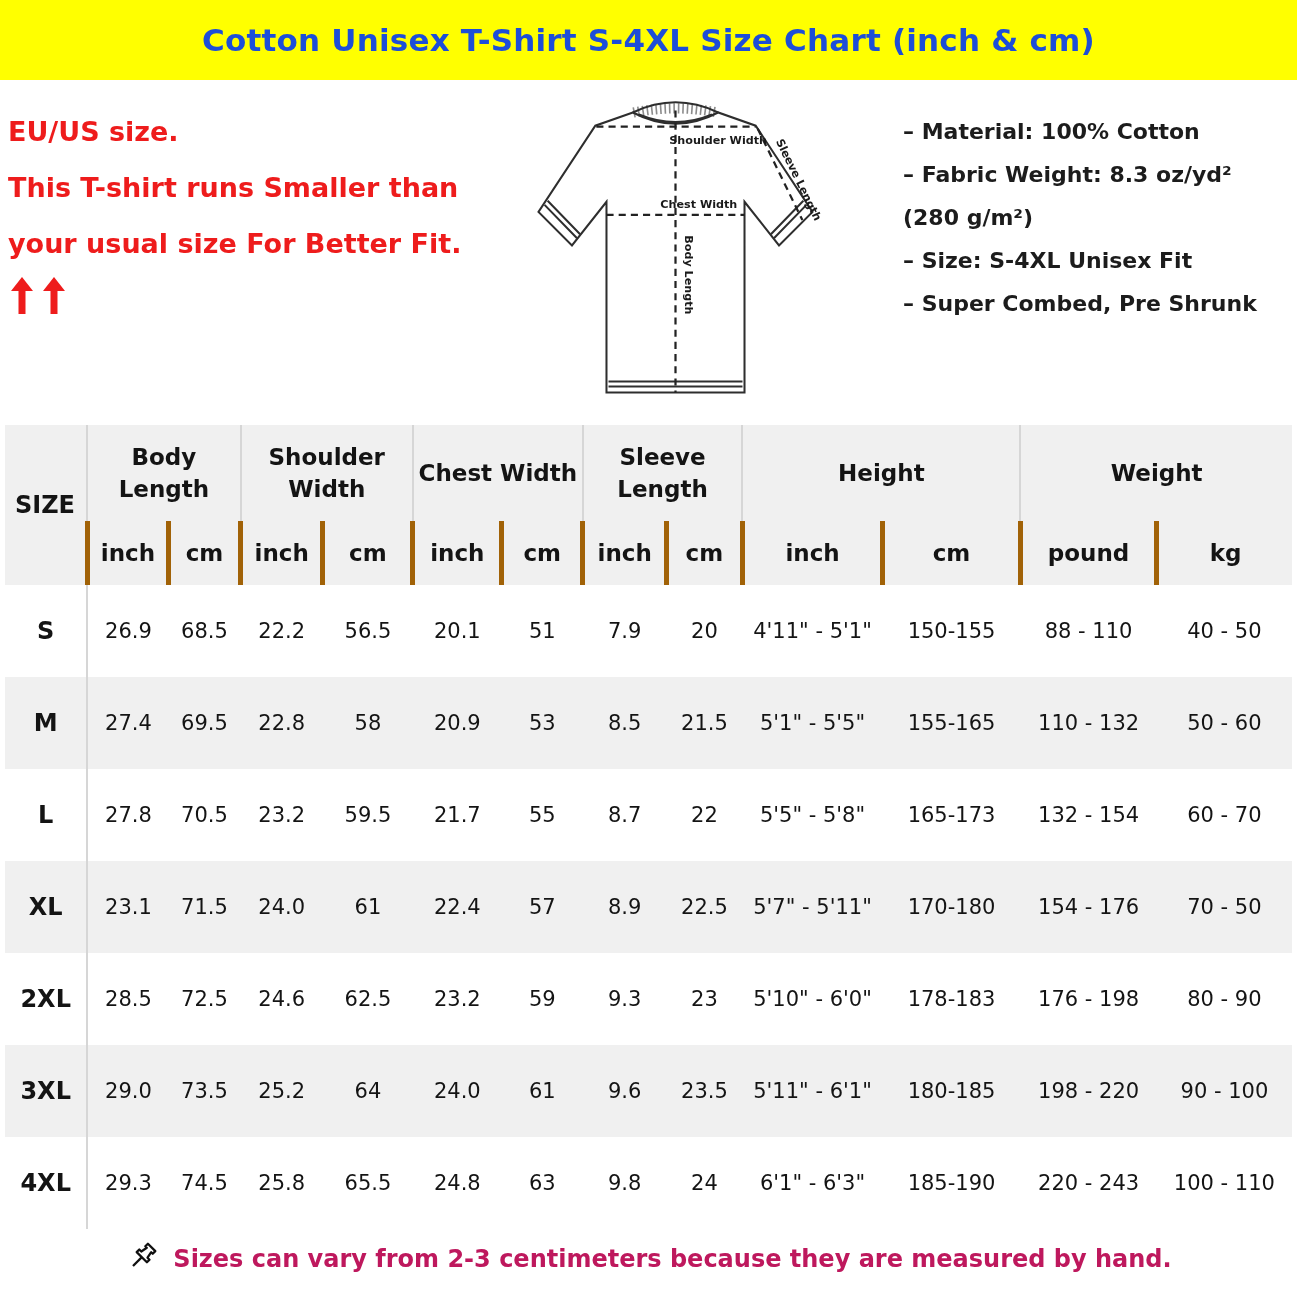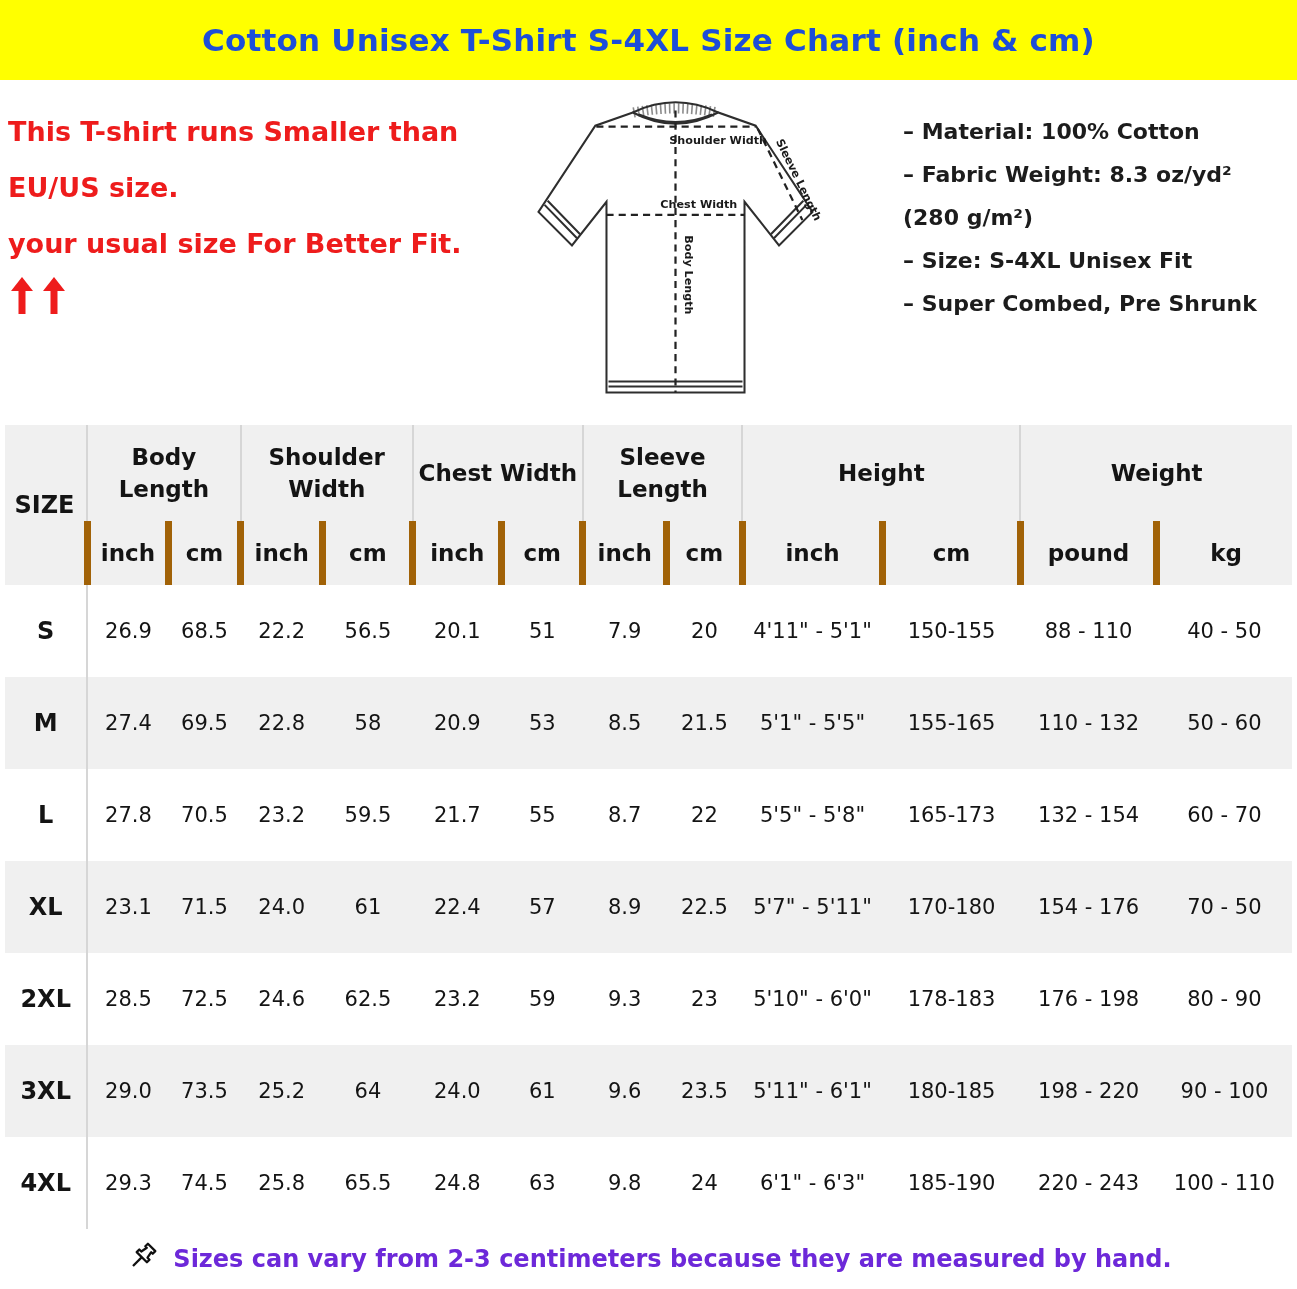--- a/index.html
+++ b/index.html
@@ -38,46 +38,46 @@
   .size-table th,.size-table td{
     padding:0;text-align:center;vertical-align:middle;
     font-weight:400;font-size:21px;color:#141414;
   }
   tr.group-row{height:96px;}
   tr.unit-row{height:64px;}
   tr.data-row{height:92px;}
   .hd{background:#f0f0f0;}
   th.size-head{font-size:24px;font-weight:700;border-right:2px solid #d6d6d6;margin-top:8px;}
   th.group-head{font-size:23px;font-weight:700;line-height:32px;border-left:2px solid #d6d6d6;}
-  td.unit-cell{font-size:23px;font-weight:700;border-left:7px solid #a16207;background:#f0f0f0;text-align:center;}
+  td.unit-cell{font-size:23px;font-weight:700;border-left:5px solid #a16207;background:#f0f0f0;text-align:center;}
   td.size-cell{font-size:24px;font-weight:700;border-right:2px solid #d6d6d6;}
   tr.alt td{background:#f0f0f0;}
   
   .footnote{
     height:60px;display:flex;align-items:center;justify-content:center;gap:14px;
   }
-  .footnote-text{font-size:24px;font-weight:600;color:#6d28d9;}
+  .footnote-text{font-size:24px;font-weight:600;color:#be185d;}
   
   .shirt-line{fill:none;stroke:#2e2e2e;stroke-width:2;}
   .shirt-dash{fill:none;stroke:#222;stroke-width:2.2;stroke-dasharray:7 5;}
   .shirt-label{font-size:11px;font-weight:700;fill:#1a1a1a;}
 </style>
 </head>
 <body>
 
 <div class="banner">
   <div class="banner-title">Cotton Unisex T-Shirt S-4XL Size Chart (inch &amp; cm)</div>
 </div>
 
 <div class="top">
 
   <div class="notice">
     <div>
+        <div class="notice-line">EU/US size.</div>
         <div class="notice-line">This T-shirt runs Smaller than</div>
-        <div class="notice-line">EU/US size.</div>
         <div class="notice-line">your usual size For Better Fit.</div>
       </div>
     <div class="arrows">
       <svg width="62" height="40" viewBox="0 0 62 40">
         <g fill="#ee1c1c">
           <polygon points="12,1 23,15 1,15"></polygon>
             <rect x="8.5" y="14" width="7" height="24"></rect>
           <g transform="translate(32,0)">
             <polygon points="12,1 23,15 1,15"></polygon>
               <rect x="8.5" y="14" width="7" height="24"></rect>

